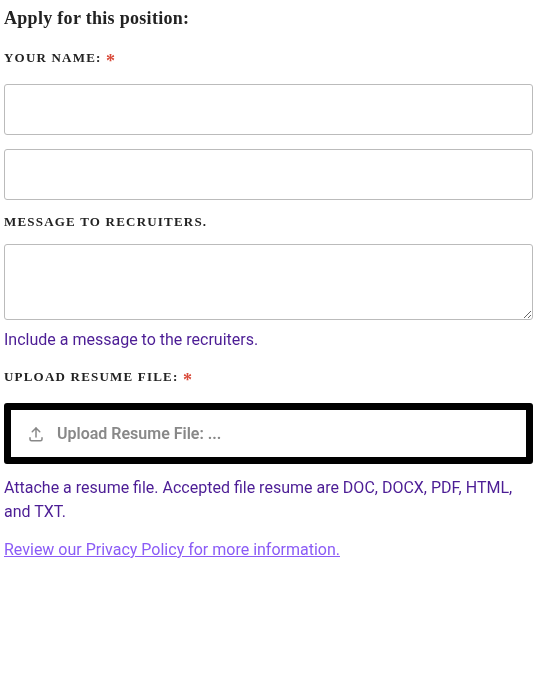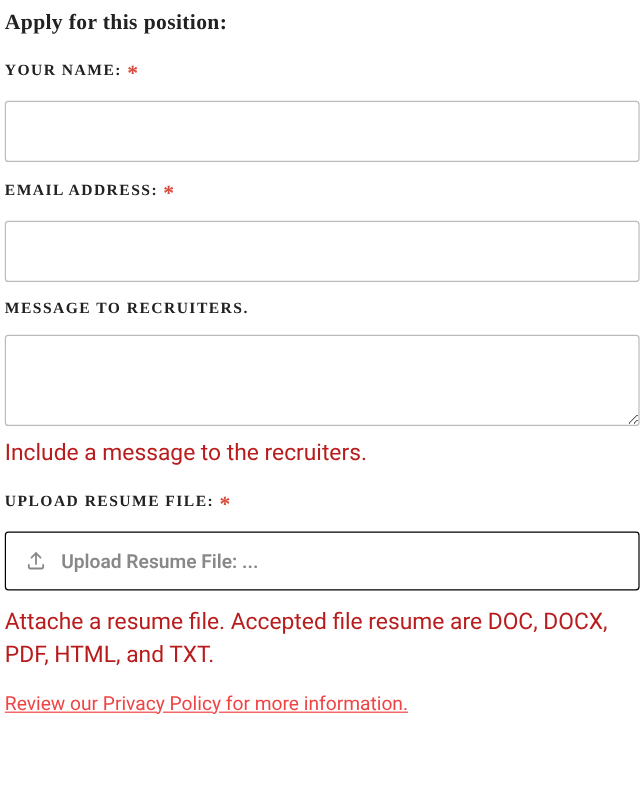--- a/index.html
+++ b/index.html
@@ -47,28 +47,28 @@
     width: 100%;
     border: 1px solid #bbb;
     border-radius: 3px;
     padding: 10px 12px;
     font-size: 15px;
     height: 76px;
     resize: both;
     margin-bottom: 4px;
   }
   .help-text {
-    font-size: 19px;
-    color: #b91c1c;
+    font-size: 16px;
+    color: #4c1d95;
     margin-bottom: 16px;
     line-height: 1.5;
   }
   .upload-box {
     width: 100%;
-    border: 1px solid #000000;
+    border: 7px solid #000000;
     border-radius: 3px;
     padding: 14px 16px;
     font-size: 16px;
     font-weight: 600;
     color: #888;
     display: flex;
     align-items: center;
     gap: 12px;
     margin-bottom: 12px;
     cursor: pointer;
@@ -83,42 +83,39 @@
     font-weight: 700;
     line-height: 1.5;
     margin-bottom: 20px;
   }
   .consent-row input[type="checkbox"] {
     margin: 0 8px 0 0;
     vertical-align: baseline;
   }
   .privacy-link {
     font-size: 16px;
-    color: #ef4444;
+    color: #8b5cf6;
     text-decoration: underline;
     display: inline-block;
     margin-bottom: 12px;
     text-align: center;
   }
 </style>
 </head>
 <body>
 
 <div>
 
   <div class="form-title">Apply for this position:</div>
 
   <div class="field-label">
     <span>YOUR NAME: </span><span class="required-star">*</span>
   </div>
   <input type="text" class="text-input" style="">
 
-  <div class="field-label">
-    <span>EMAIL ADDRESS: </span><span class="required-star">*</span>
-  </div>
   <input type="text" class="text-input" style="">
 
   <div class="field-label">MESSAGE TO RECRUITERS.</div>
   <textarea class="textarea-input" style=""></textarea>
   <div class="help-text">Include a message to the recruiters.</div>
 
   <div class="field-label">
     <span>UPLOAD RESUME FILE: </span><span class="required-star">*</span>
   </div>
   <div class="upload-box">

